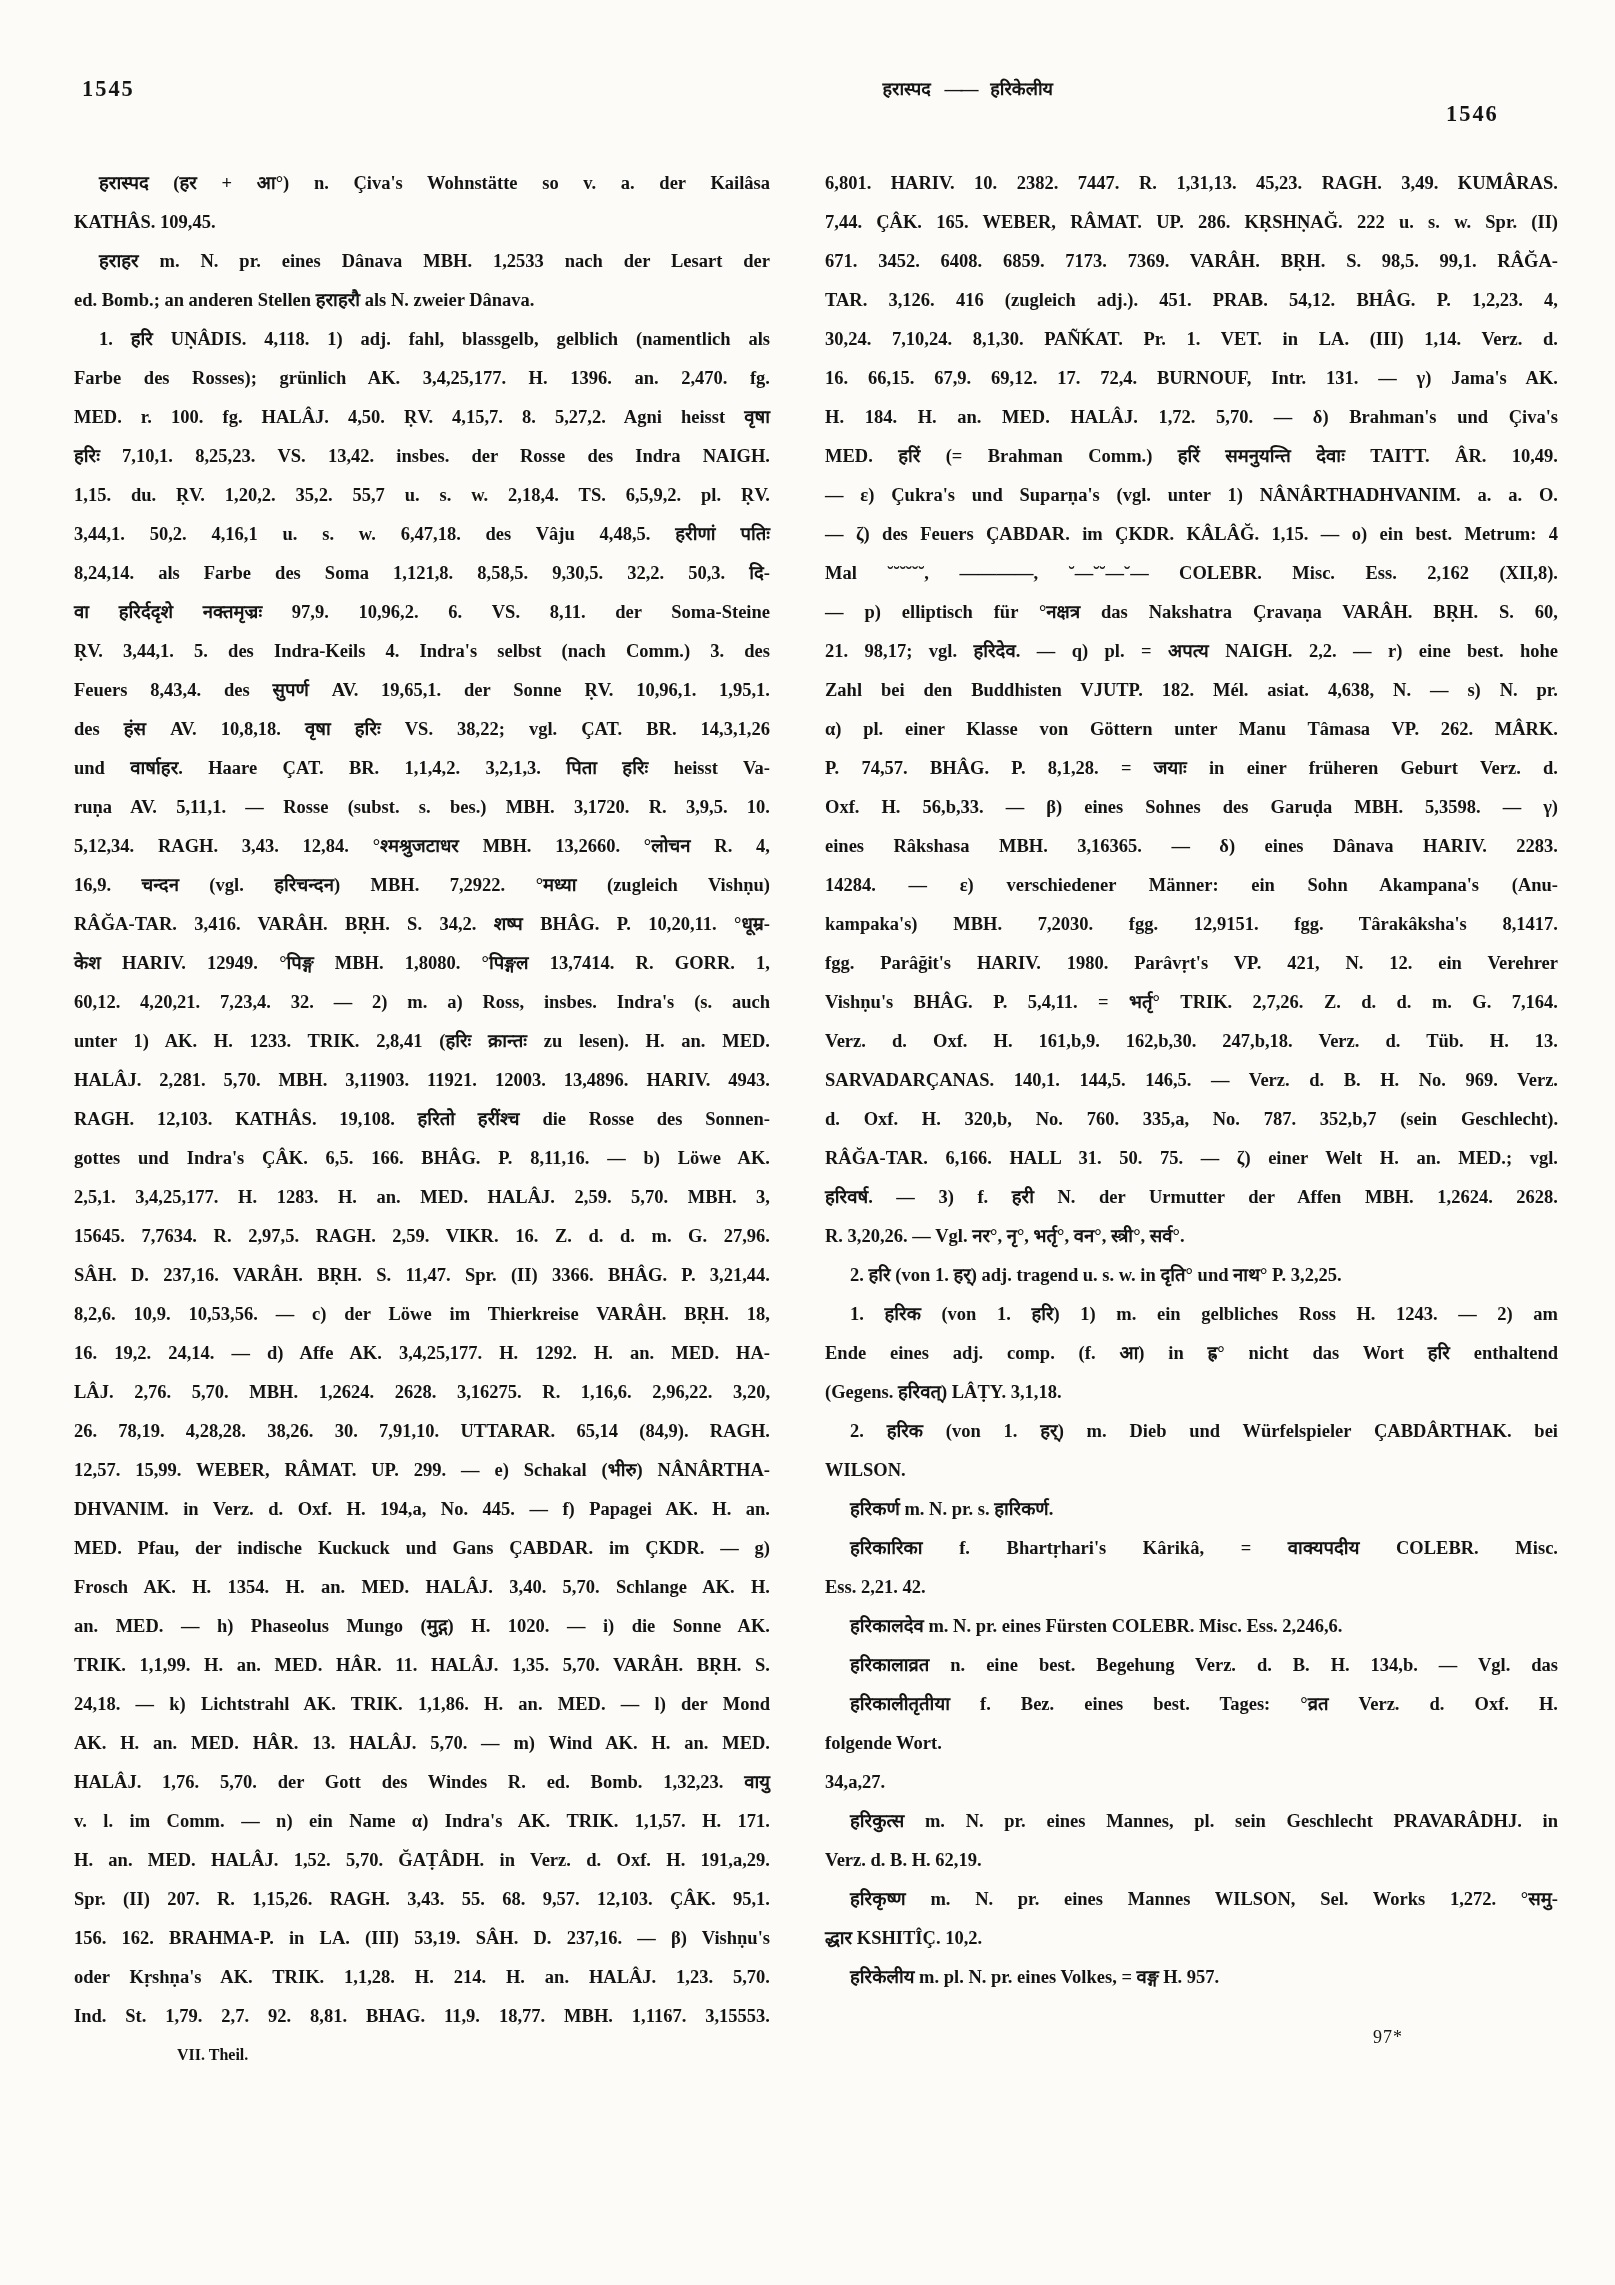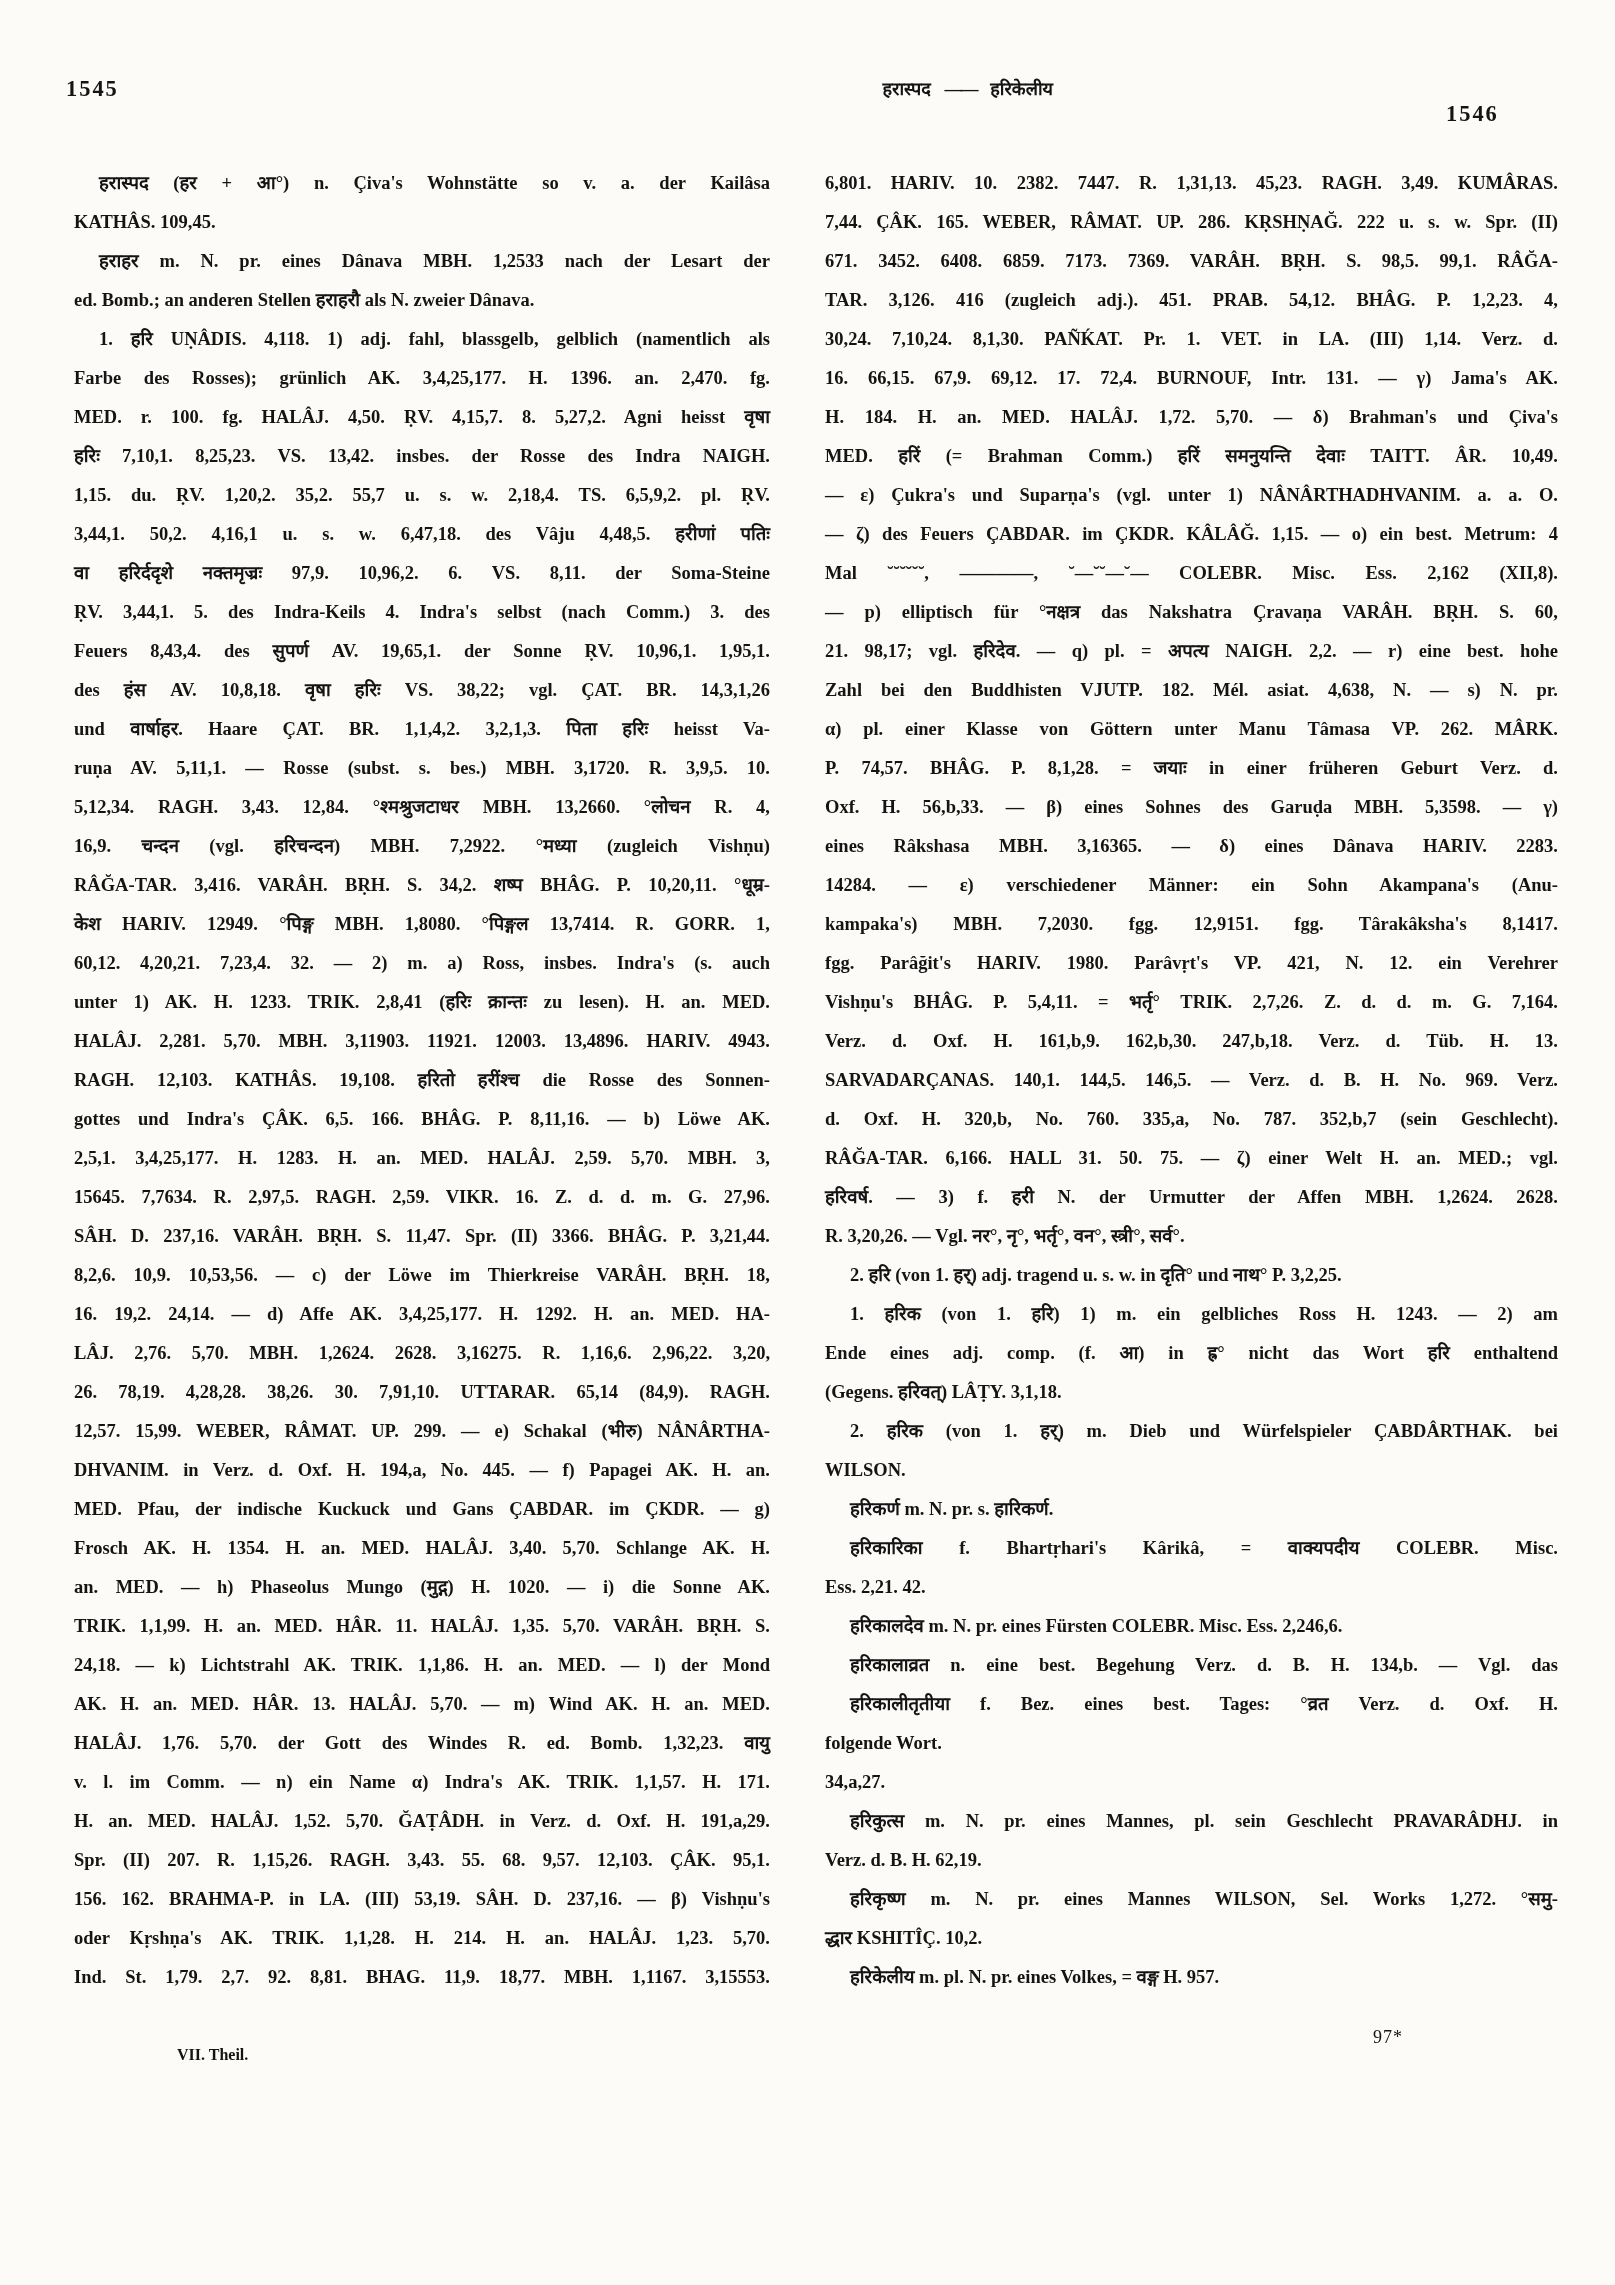--- a/index.html
+++ b/index.html
@@ -17,21 +17,21 @@
     left: 0; top: 0;
     width: 1615px; height: 2286px;
     background: #fcfbf8;
   }
   .pagenum {
     position: absolute;
     font-size: 22.4px;
     font-weight: bold;
     letter-spacing: 2px;
   }
-  .pagenum.left { left: 66px; top: 76px; }
+  .pagenum.left { left: 82px; top: 76px; }
   .pagenum.right { left: 1446px; top: 101px; }
   .header-center {
     position: absolute;
     left: 585px; top: 76px;
     width: 468px;
     text-align: right;
     font-size: 18px;
     font-weight: bold;
     white-space: nowrap;
   }
@@ -84,20 +84,21 @@
       <div class="line indent">हरास्पद (हर + आ°) n. Çiva's Wohnstätte so v. a. der Kailâsa</div>
       <div class="line end">KATHÂS. 109,45.</div>
       <div class="line indent">हराहर m. N. pr. eines Dânava MBH. 1,2533 nach der Lesart der</div>
       <div class="line end">ed. Bomb.; an anderen Stellen हराहरौ als N. zweier Dânava.</div>
       <div class="line indent">1. हरि UṆÂDIS. 4,118. 1) adj. fahl, blassgelb, gelblich (namentlich als</div>
       <div class="line">Farbe des Rosses); grünlich AK. 3,4,25,177. H. 1396. an. 2,470. fg.</div>
       <div class="line">MED. r. 100. fg. HALÂJ. 4,50. ṚV. 4,15,7. 8. 5,27,2. Agni heisst वृषा</div>
       <div class="line">हरिः 7,10,1. 8,25,23. VS. 13,42. insbes. der Rosse des Indra NAIGH.</div>
       <div class="line">1,15. du. ṚV. 1,20,2. 35,2. 55,7 u. s. w. 2,18,4. TS. 6,5,9,2. pl. ṚV.</div>
       <div class="line">3,44,1. 50,2. 4,16,1 u. s. w. 6,47,18. des Vâju 4,48,5. हरीणां पतिः</div>
+      <div class="line">8,24,14. als Farbe des Soma 1,121,8. 8,58,5. 9,30,5. 32,2. 50,3. दि-</div>
       <div class="line">वा हरिर्ददृशे नक्तमृज्रः 97,9. 10,96,2. 6. VS. 8,11. der Soma-Steine</div>
       <div class="line">ṚV. 3,44,1. 5. des Indra-Keils 4. Indra's selbst (nach Comm.) 3. des</div>
       <div class="line">Feuers 8,43,4. des सुपर्ण AV. 19,65,1. der Sonne ṚV. 10,96,1. 1,95,1.</div>
       <div class="line">des हंस AV. 10,8,18. वृषा हरिः VS. 38,22; vgl. ÇAT. BR. 14,3,1,26</div>
       <div class="line">und वार्षाहर. Haare ÇAT. BR. 1,1,4,2. 3,2,1,3. पिता हरिः heisst Va-</div>
       <div class="line">ruṇa AV. 5,11,1. — Rosse (subst. s. bes.) MBH. 3,1720. R. 3,9,5. 10.</div>
       <div class="line">5,12,34. RAGH. 3,43. 12,84. °श्मश्रुजटाधर MBH. 13,2660. °लोचन R. 4,</div>
       <div class="line">16,9. चन्दन (vgl. हरिचन्दन) MBH. 7,2922. °मध्या (zugleich Vishṇu)</div>
       <div class="line">RÂĞA-TAR. 3,416. VARÂH. BṚH. S. 34,2. शष्प BHÂG. P. 10,20,11. °धूम्र-</div>
       <div class="line">केश HARIV. 12949. °पिङ्ग MBH. 1,8080. °पिङ्गल 13,7414. R. GORR. 1,</div>

